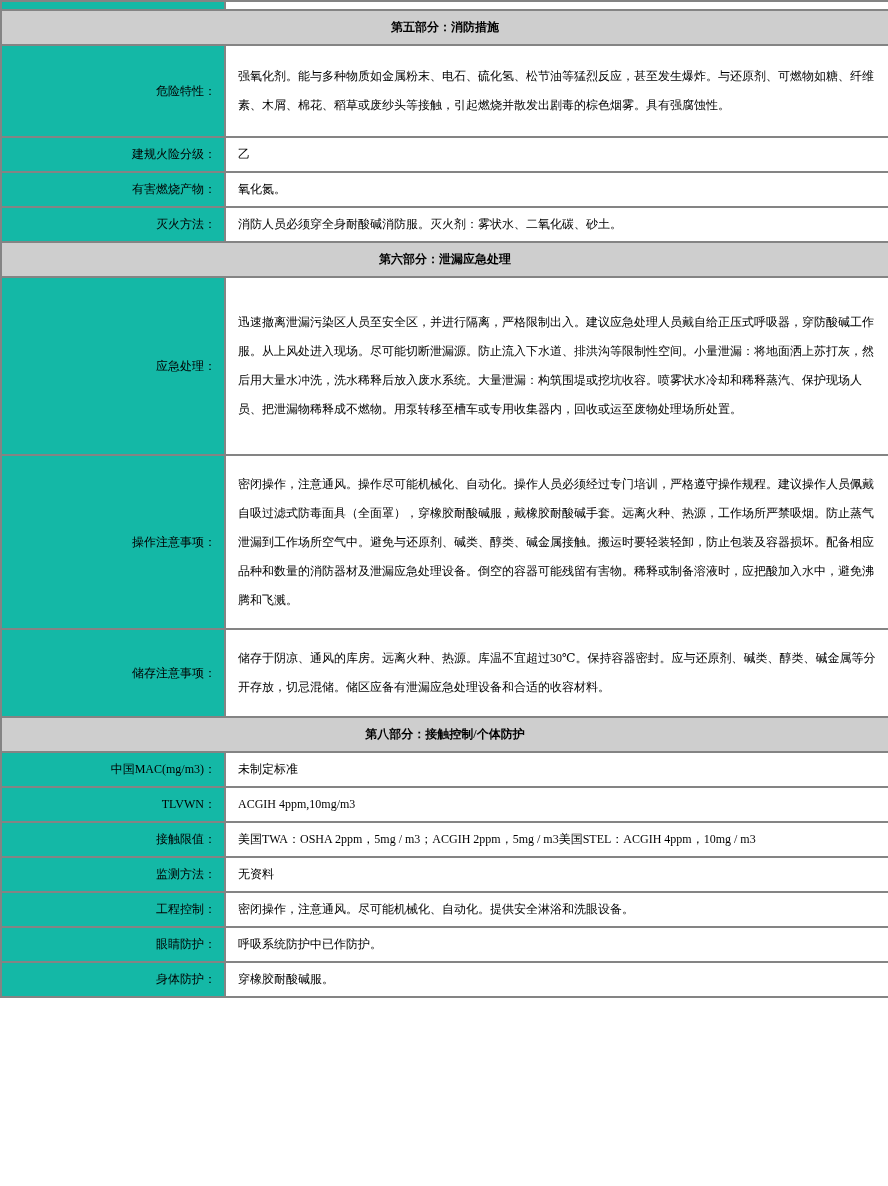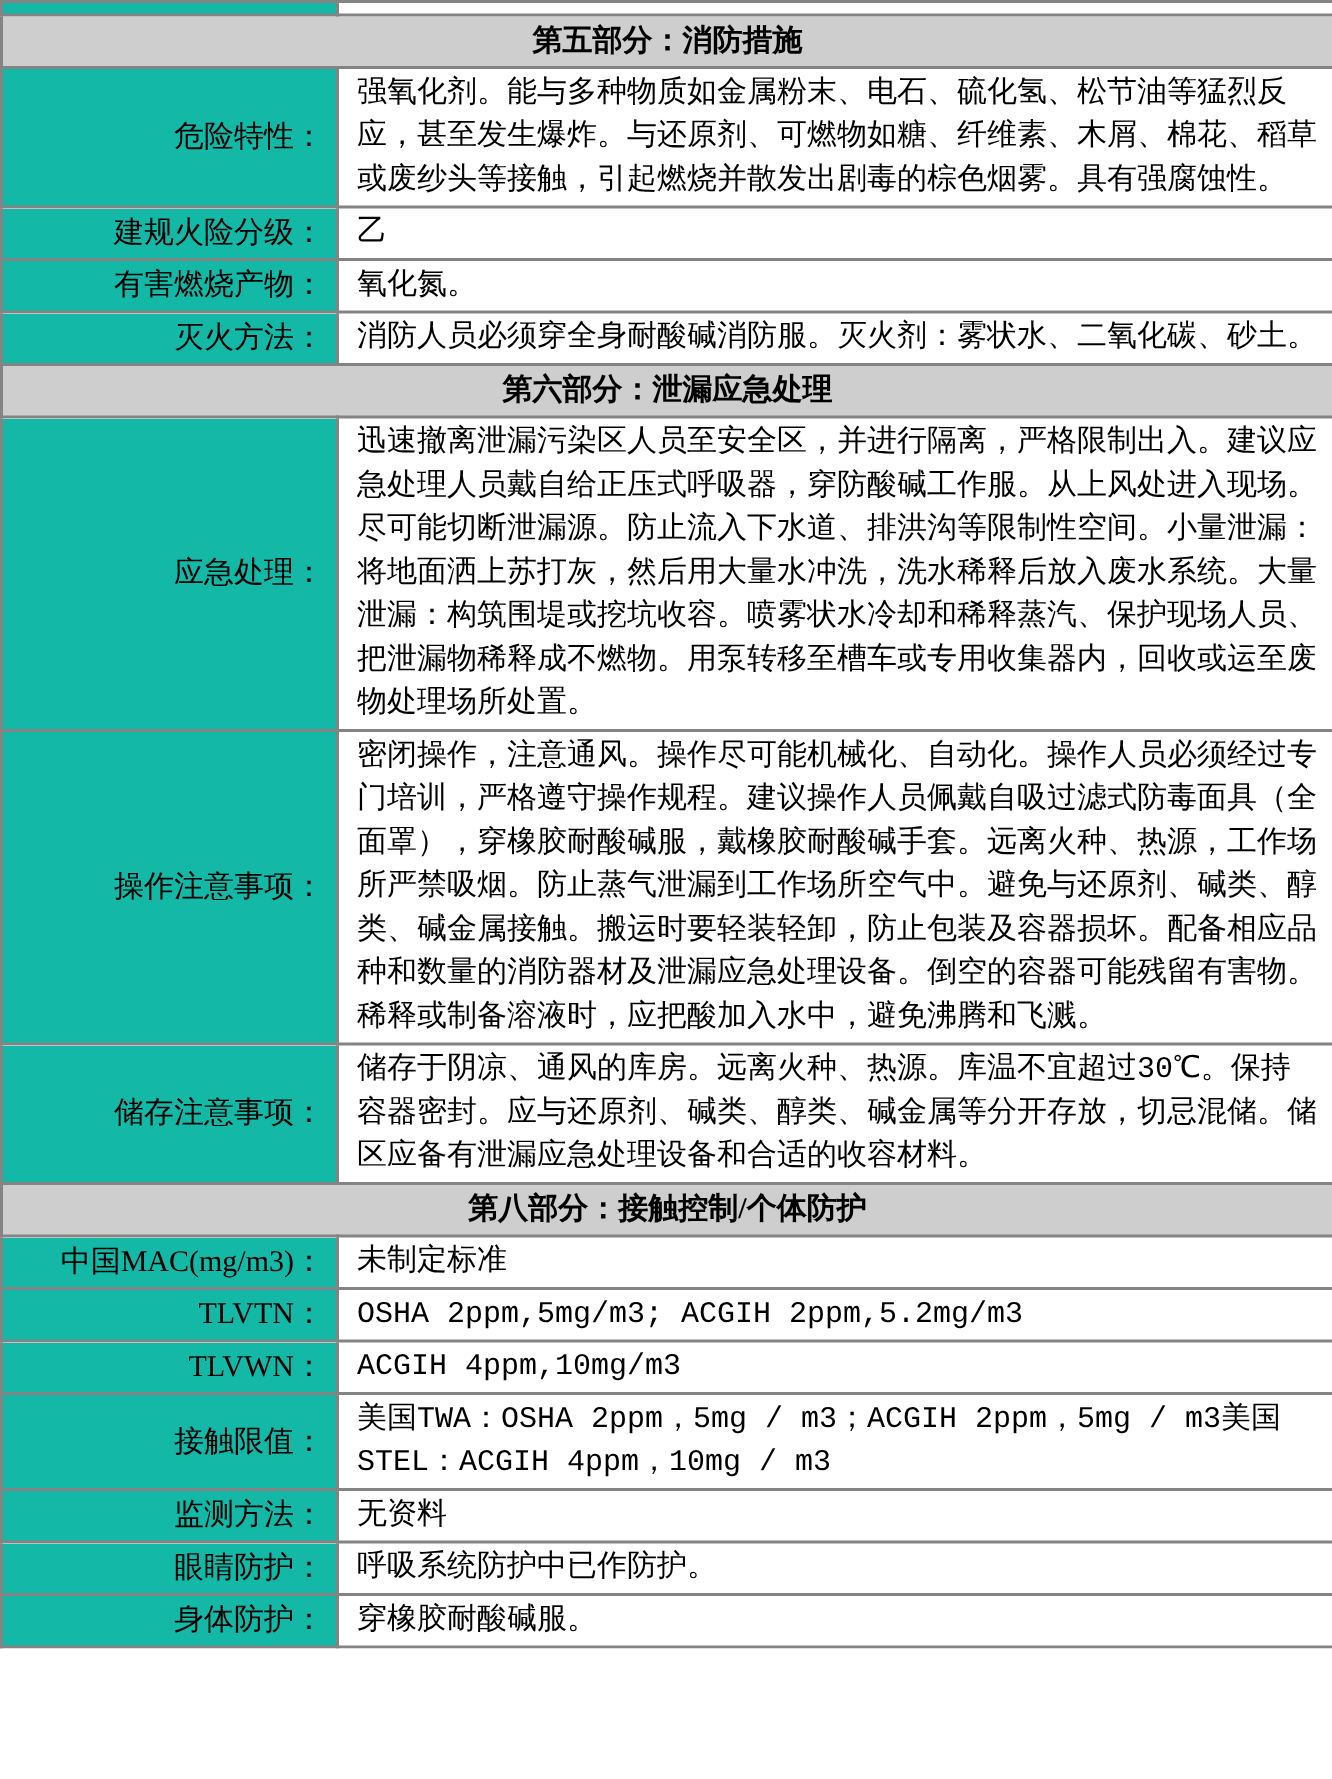--- a/index.html
+++ b/index.html
@@ -11,35 +11,34 @@
   }
   table.msds {
     width: 888px;
     border-collapse: collapse;
     table-layout: fixed;
   }
   col.c-label { width: 224px; }
   col.c-value { width: 664px; }
   td {
     border: 2px solid #848484;
-    font-size: 20px;
+    font-size: 12px;
     line-height: 29px;
     vertical-align: middle;
     overflow: hidden;
   }
   td.label {
     text-align: right;
     padding: 2px 8px 2px 4px;
     background: #14b8a6;
   }
   td.value {
     text-align: left;
     padding: 2px 8px 2px 12px;
     background: #ffffff;
-    font-family: Liberation Mono, monospace;
   }
   td.section {
     background: #cecece;
     text-align: center;
     font-weight: bold;
     padding: 2px 0;
   }
   tr.ph td { height: 9px; padding: 0; }
   tr.hd td { height: 34px; }
   tr.r1 td { height: 35px; }
@@ -106,34 +105,34 @@
 
   <tr class="hd">
     <td class="section" colspan="2">第八部分：接触控制/个体防护</td>
   </tr>
 
   <tr class="r1">
     <td class="label">中国MAC(mg/m3)：</td>
     <td class="value">未制定标准</td>
   </tr>
   <tr class="r1">
-    <td class="label">TLVTN：</td>
-    <td class="value">OSHA 2ppm,5mg/m3; ACGIH 2ppm,5.2mg/m3</td>
-  </tr>
-  <tr class="r1">
     <td class="label">TLVWN：</td>
     <td class="value">ACGIH 4ppm,10mg/m3</td>
   </tr>
   <tr class="r1">
     <td class="label">接触限值：</td>
     <td class="value">美国TWA：OSHA 2ppm，5mg / m3；ACGIH 2ppm，5mg / m3美国STEL：ACGIH 4ppm，10mg / m3</td>
   </tr>
   <tr class="r1">
     <td class="label">监测方法：</td>
     <td class="value">无资料</td>
+  </tr>
+  <tr class="r1">
+    <td class="label">工程控制：</td>
+    <td class="value">密闭操作，注意通风。尽可能机械化、自动化。提供安全淋浴和洗眼设备。</td>
   </tr>
   <tr class="r1">
     <td class="label">眼睛防护：</td>
     <td class="value">呼吸系统防护中已作防护。</td>
   </tr>
   <tr class="r1">
     <td class="label">身体防护：</td>
     <td class="value">穿橡胶耐酸碱服。</td>
   </tr>
 

